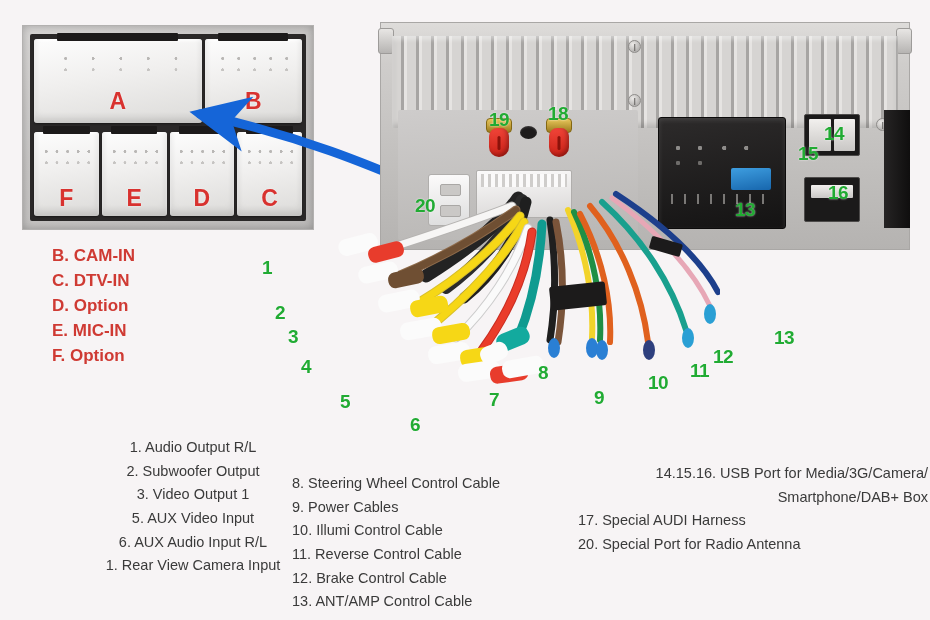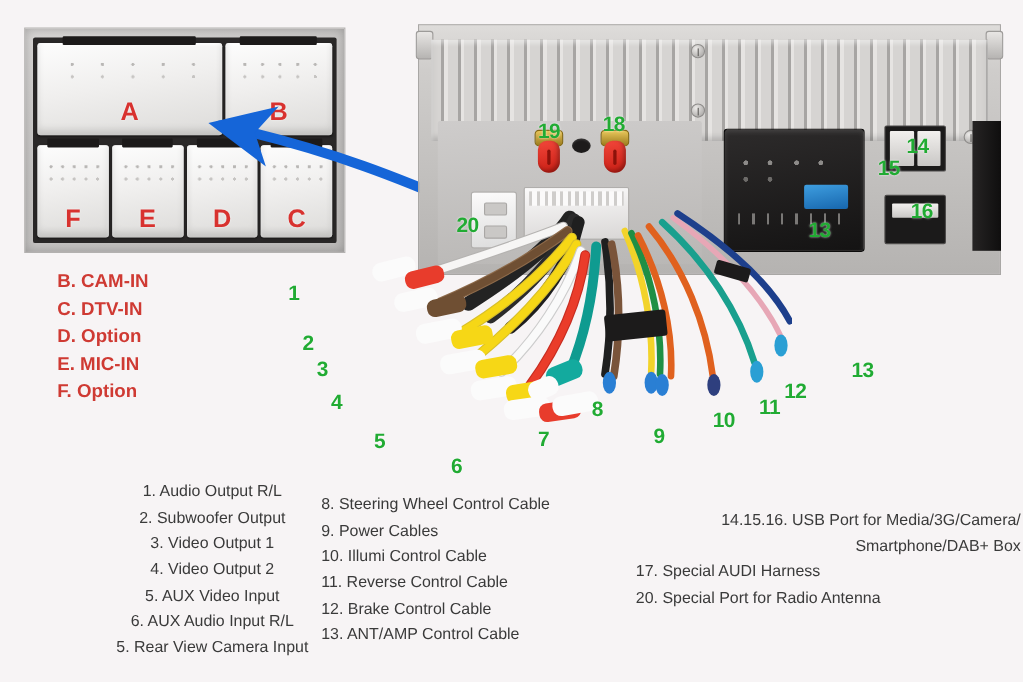--- a/index.html
+++ b/index.html
@@ -204,21 +204,21 @@
   .letter-legend div {
     color:#cf3a33; font-size:17px; font-weight:600; line-height:1.47;
     white-space:nowrap;
   }
 
   
   .legend-cols { position:absolute; left:0; top:436px; width:930px; height:180px; }
   .lcol { position:absolute; top:0; }
   .lcol.c1 { left:68px;  width:250px;text-align:center; }
   .lcol.c2 { left:292px; width:280px; }
-  .lcol.c2 .litem:first-child { margin-top:12px; }
+  .lcol.c2 .litem:first-child { margin-top:36px; }
   .lcol.c3 { left:578px; width:350px; }
   .lcol.c3 .litem:first-child { margin-top:26px; }
   .litem {
     color:#3a3a3a; font-size:14.5px; line-height:1.63;
     white-space:nowrap;
   }
   .litem.wrap { white-space:normal;text-align:right; }
   .litem .cont { display:block; padding-left:28px; }
 </style>
 </head>
@@ -396,24 +396,23 @@
     <div>D. Option</div>
     <div>E. MIC-IN</div>
     <div>F. Option</div>
   </div>
 
   <div class="legend-cols">
     <div class="lcol c1">
       <div class="litem">1. Audio Output R/L</div>
       <div class="litem">2. Subwoofer Output</div>
       <div class="litem">3. Video Output 1</div>
-      <div class="litem">4. Video Output 2</div>
       <div class="litem">5. AUX Video Input</div>
       <div class="litem">6. AUX Audio Input R/L</div>
-      <div class="litem">5. Rear View Camera Input</div>
+      <div class="litem">1. Rear View Camera Input</div>
     </div>
     <div class="lcol c2">
       <div class="litem">8. Steering Wheel Control Cable</div>
       <div class="litem">9. Power Cables</div>
       <div class="litem">10. Illumi Control Cable</div>
       <div class="litem">11. Reverse Control Cable</div>
       <div class="litem">12. Brake Control Cable</div>
       <div class="litem">13. ANT/AMP Control Cable</div>
     </div>
     <div class="lcol c3">

